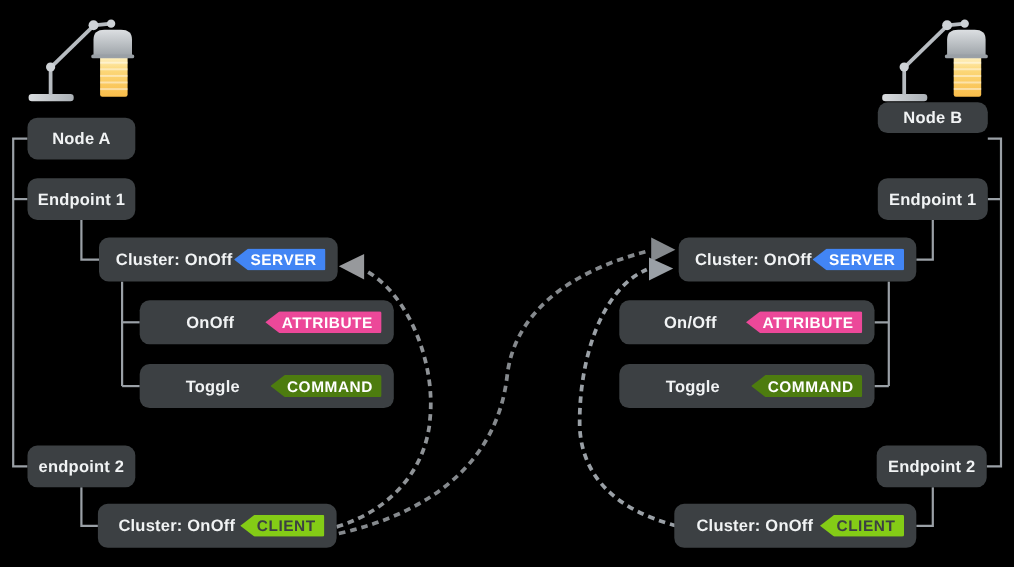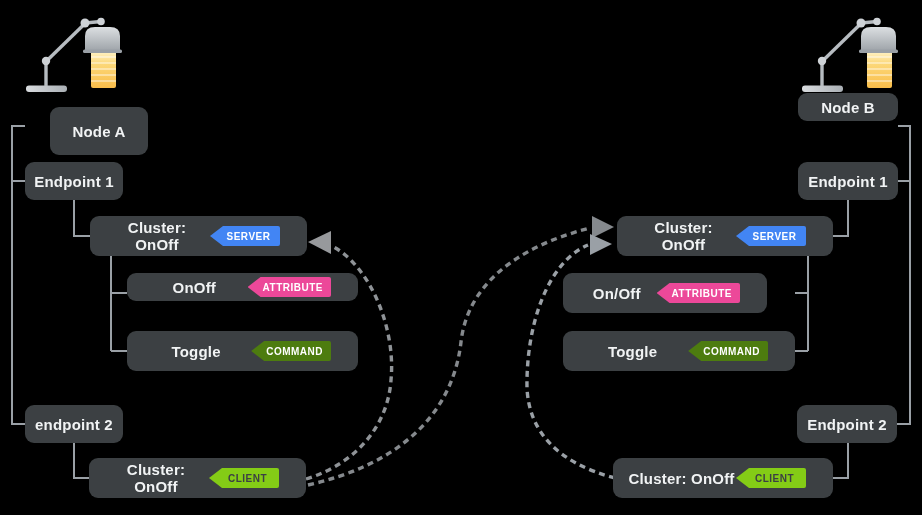--- a/index.html
+++ b/index.html
@@ -10,22 +10,22 @@
   .layer { position:absolute; left:0; top:0; width:922px; height:515px; }
   .box {
     position:absolute; background:#3c4043; border-radius:9px;
     color:#f1f3f4; font-size:15px; font-weight:600; letter-spacing:.2px;
     display:flex; align-items:center; justify-content:center;
     box-sizing:border-box;
   }
   .cluster { justify-content:flex-end; padding-left:14px; }
   .cluster .lbl { flex:1; text-align:center; }
   .badge {
-    height:20px; margin-right:27px; display:flex; align-items:center;
-    font-size:10px; font-weight:bold; letter-spacing:.5px;
+    height:20px; margin-right:11px; display:flex; align-items:center;
+    font-size:14px; font-weight:bold; letter-spacing:.5px;
     padding:0 8px 0 15px; box-sizing:border-box; min-width:70px;
     justify-content:center; border-radius:2px;
     clip-path:polygon(0 50%, 13px 0, 100% 0, 100% 100%, 13px 100%);
     flex:0 0 auto; white-space:nowrap;
   }
   .badge-server    { background:#4285f4; color:#ffffff; }
   .badge-attribute { background:#ec4899; color:#ffffff; }
   .badge-command   { background:#4d7c0f; color:#ffffff; }
   .badge-client    { background:#84cc16; color:#3c4043; }
 </style>
@@ -96,34 +96,34 @@
       <path stroke="#9aa0a6" d="M 615 478 C 558 463, 529 432, 527 388 C 526 328, 546 263, 588 245"></path>
     </g>
     <polygon points="308,242 331,231 331,254" fill="#97999c"></polygon>
     <polygon points="614,227 592,216 592,238" fill="#85898d"></polygon>
     <polygon points="612,244 590,234 590,255" fill="#9aa0a6"></polygon>
 
     <use href="#lamp"></use>
     <use href="#lamp" x="776"></use>
   </svg>
 
-  <div class="box" style="left:25px; top:107px; width:98px; height:48px;margin-left:25px;">
+  <div class="box" style="left:25px; top:107px; width:98px; height:38px;">
     <span>Node A</span>
   </div>
 
   <div class="box" style="left:25px; top:162px; width:98px; height:38px;">
     <span>Endpoint 1</span>
   </div>
 
   <div class="box cluster" style="left:90px; top:216px; width:217px; height:40px;">
     <span class="lbl">Cluster: OnOff</span>
     <span class="badge badge-server">SERVER</span>
   </div>
 
-  <div class="box cluster" style="left:127px; top:273px; width:231px; height:28px;">
+  <div class="box cluster" style="left:127px; top:273px; width:231px; height:40px;">
     <span class="lbl">OnOff</span>
     <span class="badge badge-attribute">ATTRIBUTE</span>
   </div>
 
   <div class="box cluster" style="left:127px; top:331px; width:231px; height:40px;">
     <span class="lbl">Toggle</span>
     <span class="badge badge-command">COMMAND</span>
   </div>
 
   <div class="box" style="left:25px; top:405px; width:98px; height:38px;">
@@ -141,21 +141,21 @@
 
   <div class="box" style="left:798px; top:162px; width:100px; height:38px;">
     <span>Endpoint 1</span>
   </div>
 
   <div class="box cluster" style="left:617px; top:216px; width:216px; height:40px;">
     <span class="lbl">Cluster: OnOff</span>
     <span class="badge badge-server">SERVER</span>
   </div>
 
-  <div class="box cluster" style="left:563px; top:273px; width:204px; height:40px;">
+  <div class="box cluster" style="left:563px; top:273px; width:232px; height:40px;">
     <span class="lbl">On/Off</span>
     <span class="badge badge-attribute">ATTRIBUTE</span>
   </div>
 
   <div class="box cluster" style="left:563px; top:331px; width:232px; height:40px;">
     <span class="lbl">Toggle</span>
     <span class="badge badge-command">COMMAND</span>
   </div>
 
   <div class="box" style="left:797px; top:405px; width:100px; height:38px;">

